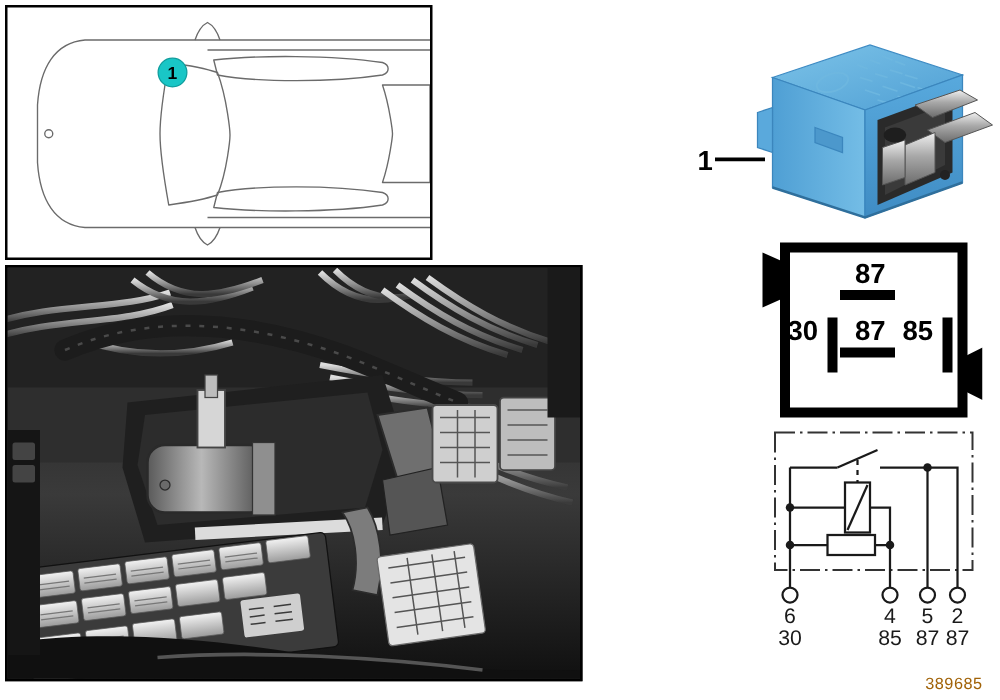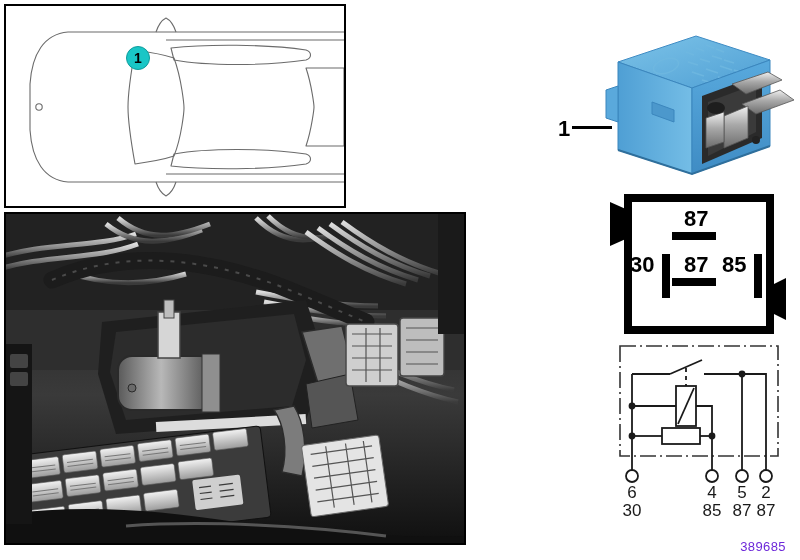--- a/index.html
+++ b/index.html
@@ -52,21 +52,21 @@
 
   
   #pinout{left:596px;top:190px;width:190px;height:148px;}
 
   
   #schematic{left:600px;top:340px;width:198px;height:178px;}
 
   
   #fig-num{
     position:absolute;right:14px;bottom:6px;
-    font-size:13px;color:#6d28d9;letter-spacing:0.4px;
+    font-size:13px;color:#a16207;letter-spacing:0.4px;
   }
 </style>
 </head>
 <body>
 
 <div class="panel" id="car-panel">
   <svg id="car-svg" width="338" height="200" viewBox="0 0 338 200">
     <g fill="none" stroke="#6b6b6b" stroke-width="1.1" stroke-linejoin="round">
 
       <path d="M 338 26 L 62 26 C 38 28 26 48 24 78 L 24 124 C 26 154 38 174 62 176 L 338 176"></path>

